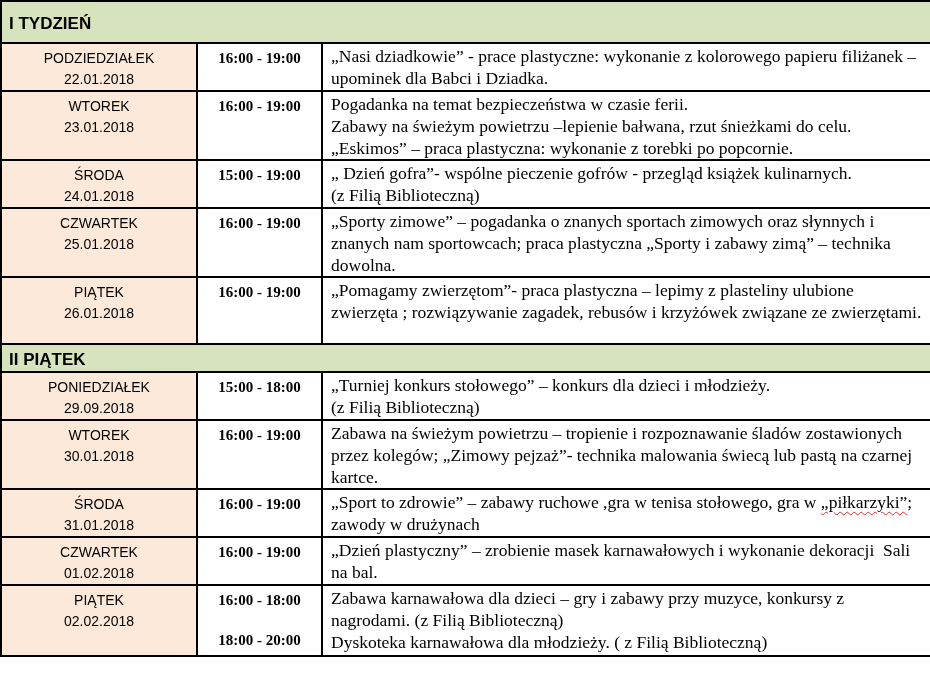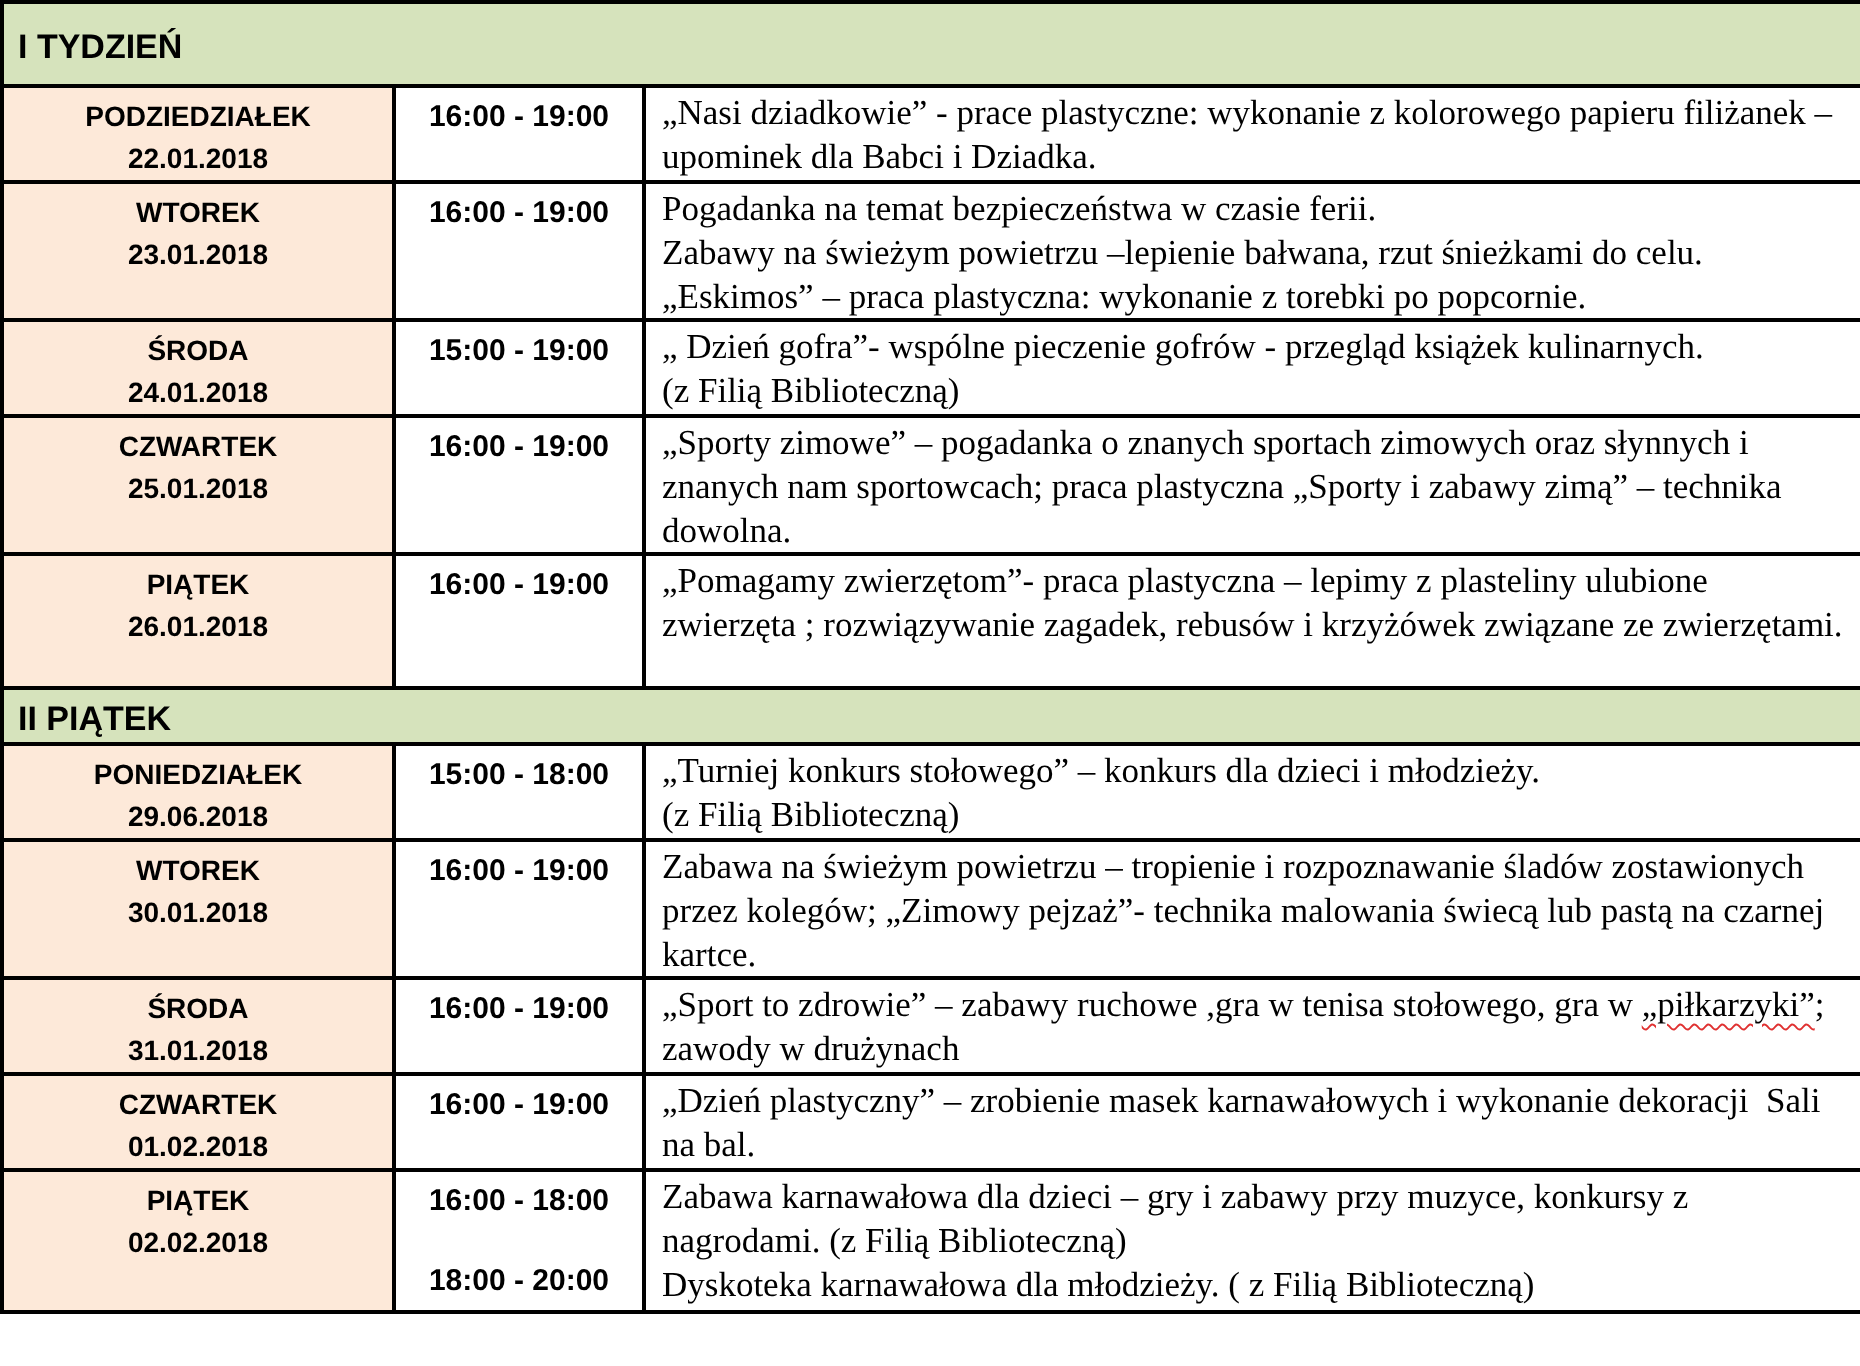--- a/index.html
+++ b/index.html
@@ -45,30 +45,30 @@
     font-weight: bold;
     font-size: 17px;
     text-align: left;
     padding: 4px 0 0 7px;
     vertical-align: middle;
   }
   
   td.day-cell {
     background: var(--date-bg);
     font-family: "Liberation Sans", sans-serif;
-    font-weight: bold;
+    font-weight: normal;
     font-size: 14px;
     line-height: 21px;
     text-align: center;
     padding-top: 4px;
   }
   
   td.time-cell {
     background: #ffffff;
-    font-family: Liberation Sans, sans-serif;
+    font-family: Liberation Serif, serif;
     font-weight: bold;
     font-size: 15px;
     line-height: 21px;
     text-align: center;
     padding-top: 4px;
     border-radius: 16px;
   }
   .time-entry + .time-entry { margin-top: 19px; }
   
   td.desc-cell {
@@ -173,21 +173,21 @@
       </td>
     </tr>
 
     <tr style="height:28px">
       <td class="section-cell" colspan="3">II PIĄTEK</td>
     </tr>
 
     <tr style="height:47px">
       <td class="day-cell">
         <div>PONIEDZIAŁEK</div>
-        <div>29.06.2018</div>
+        <div>29.09.2018</div>
       </td>
       <td class="time-cell">
         <div class="time-entry">15:00 - 18:00</div>
       </td>
       <td class="desc-cell">
         <div class="para">„Turniej konkurs stołowego” – konkurs dla dzieci i młodzieży.</div>
         <div class="para">(z Filią Biblioteczną)</div>
       </td>
     </tr>
 

